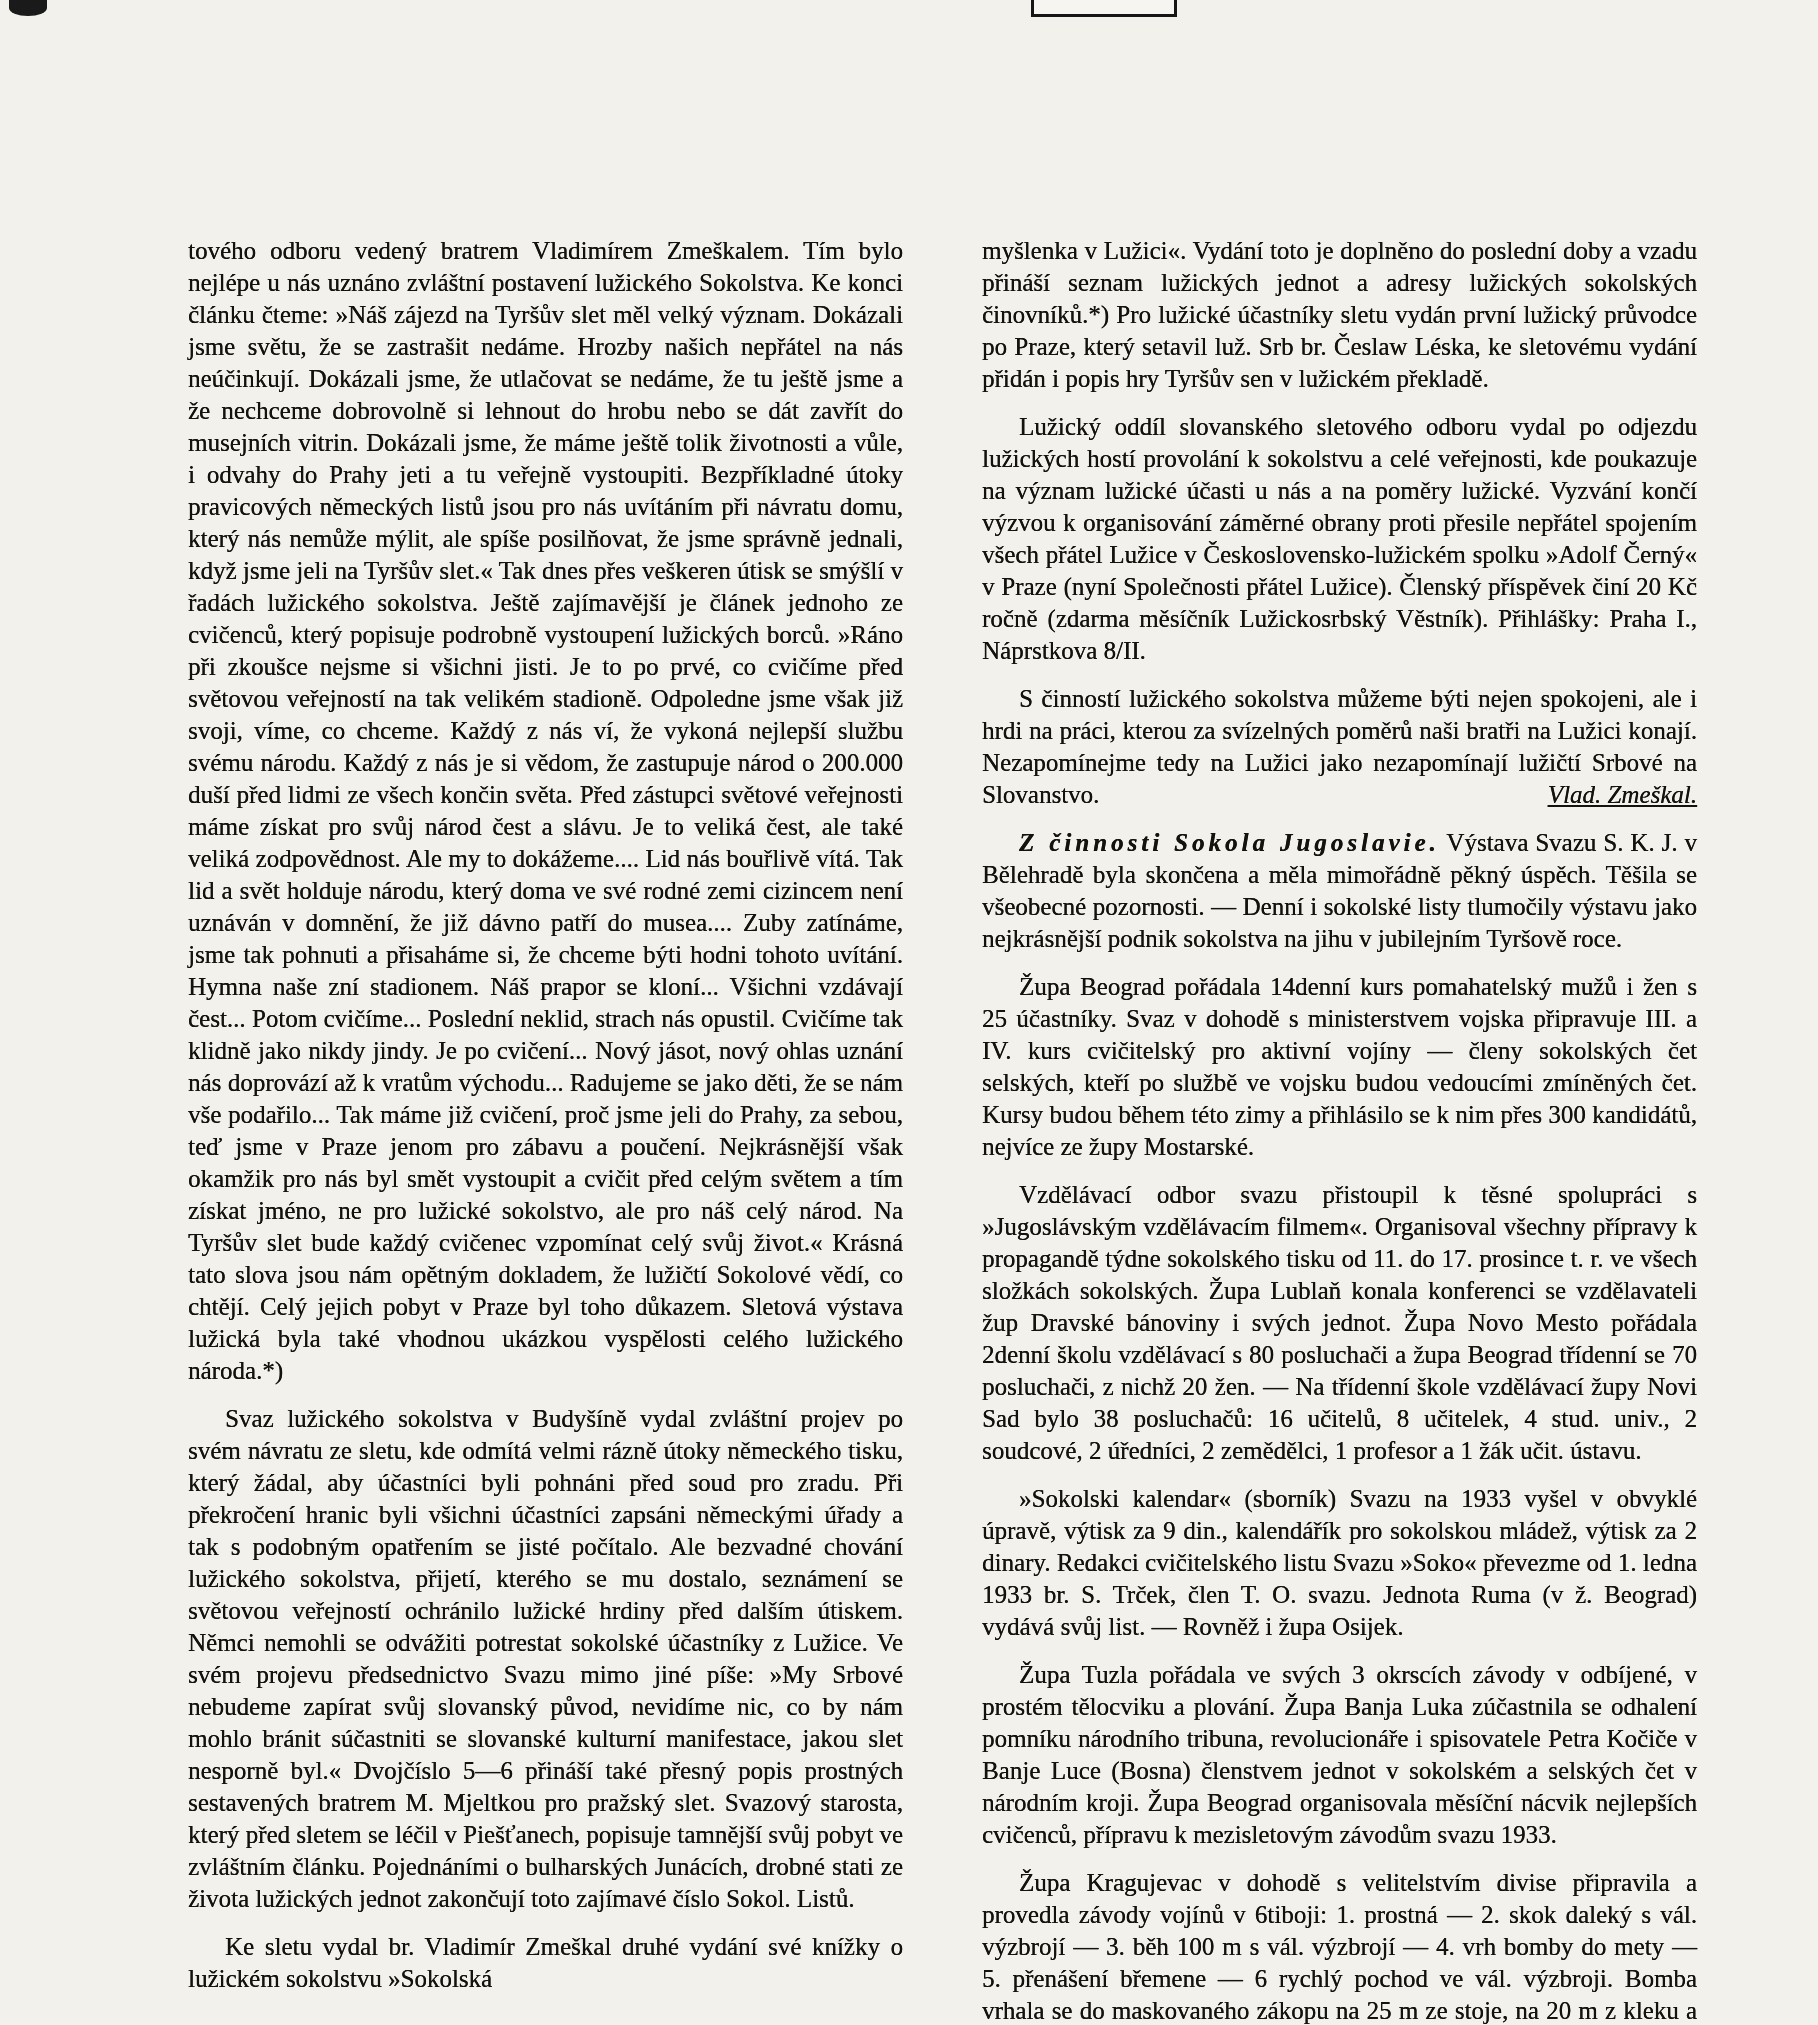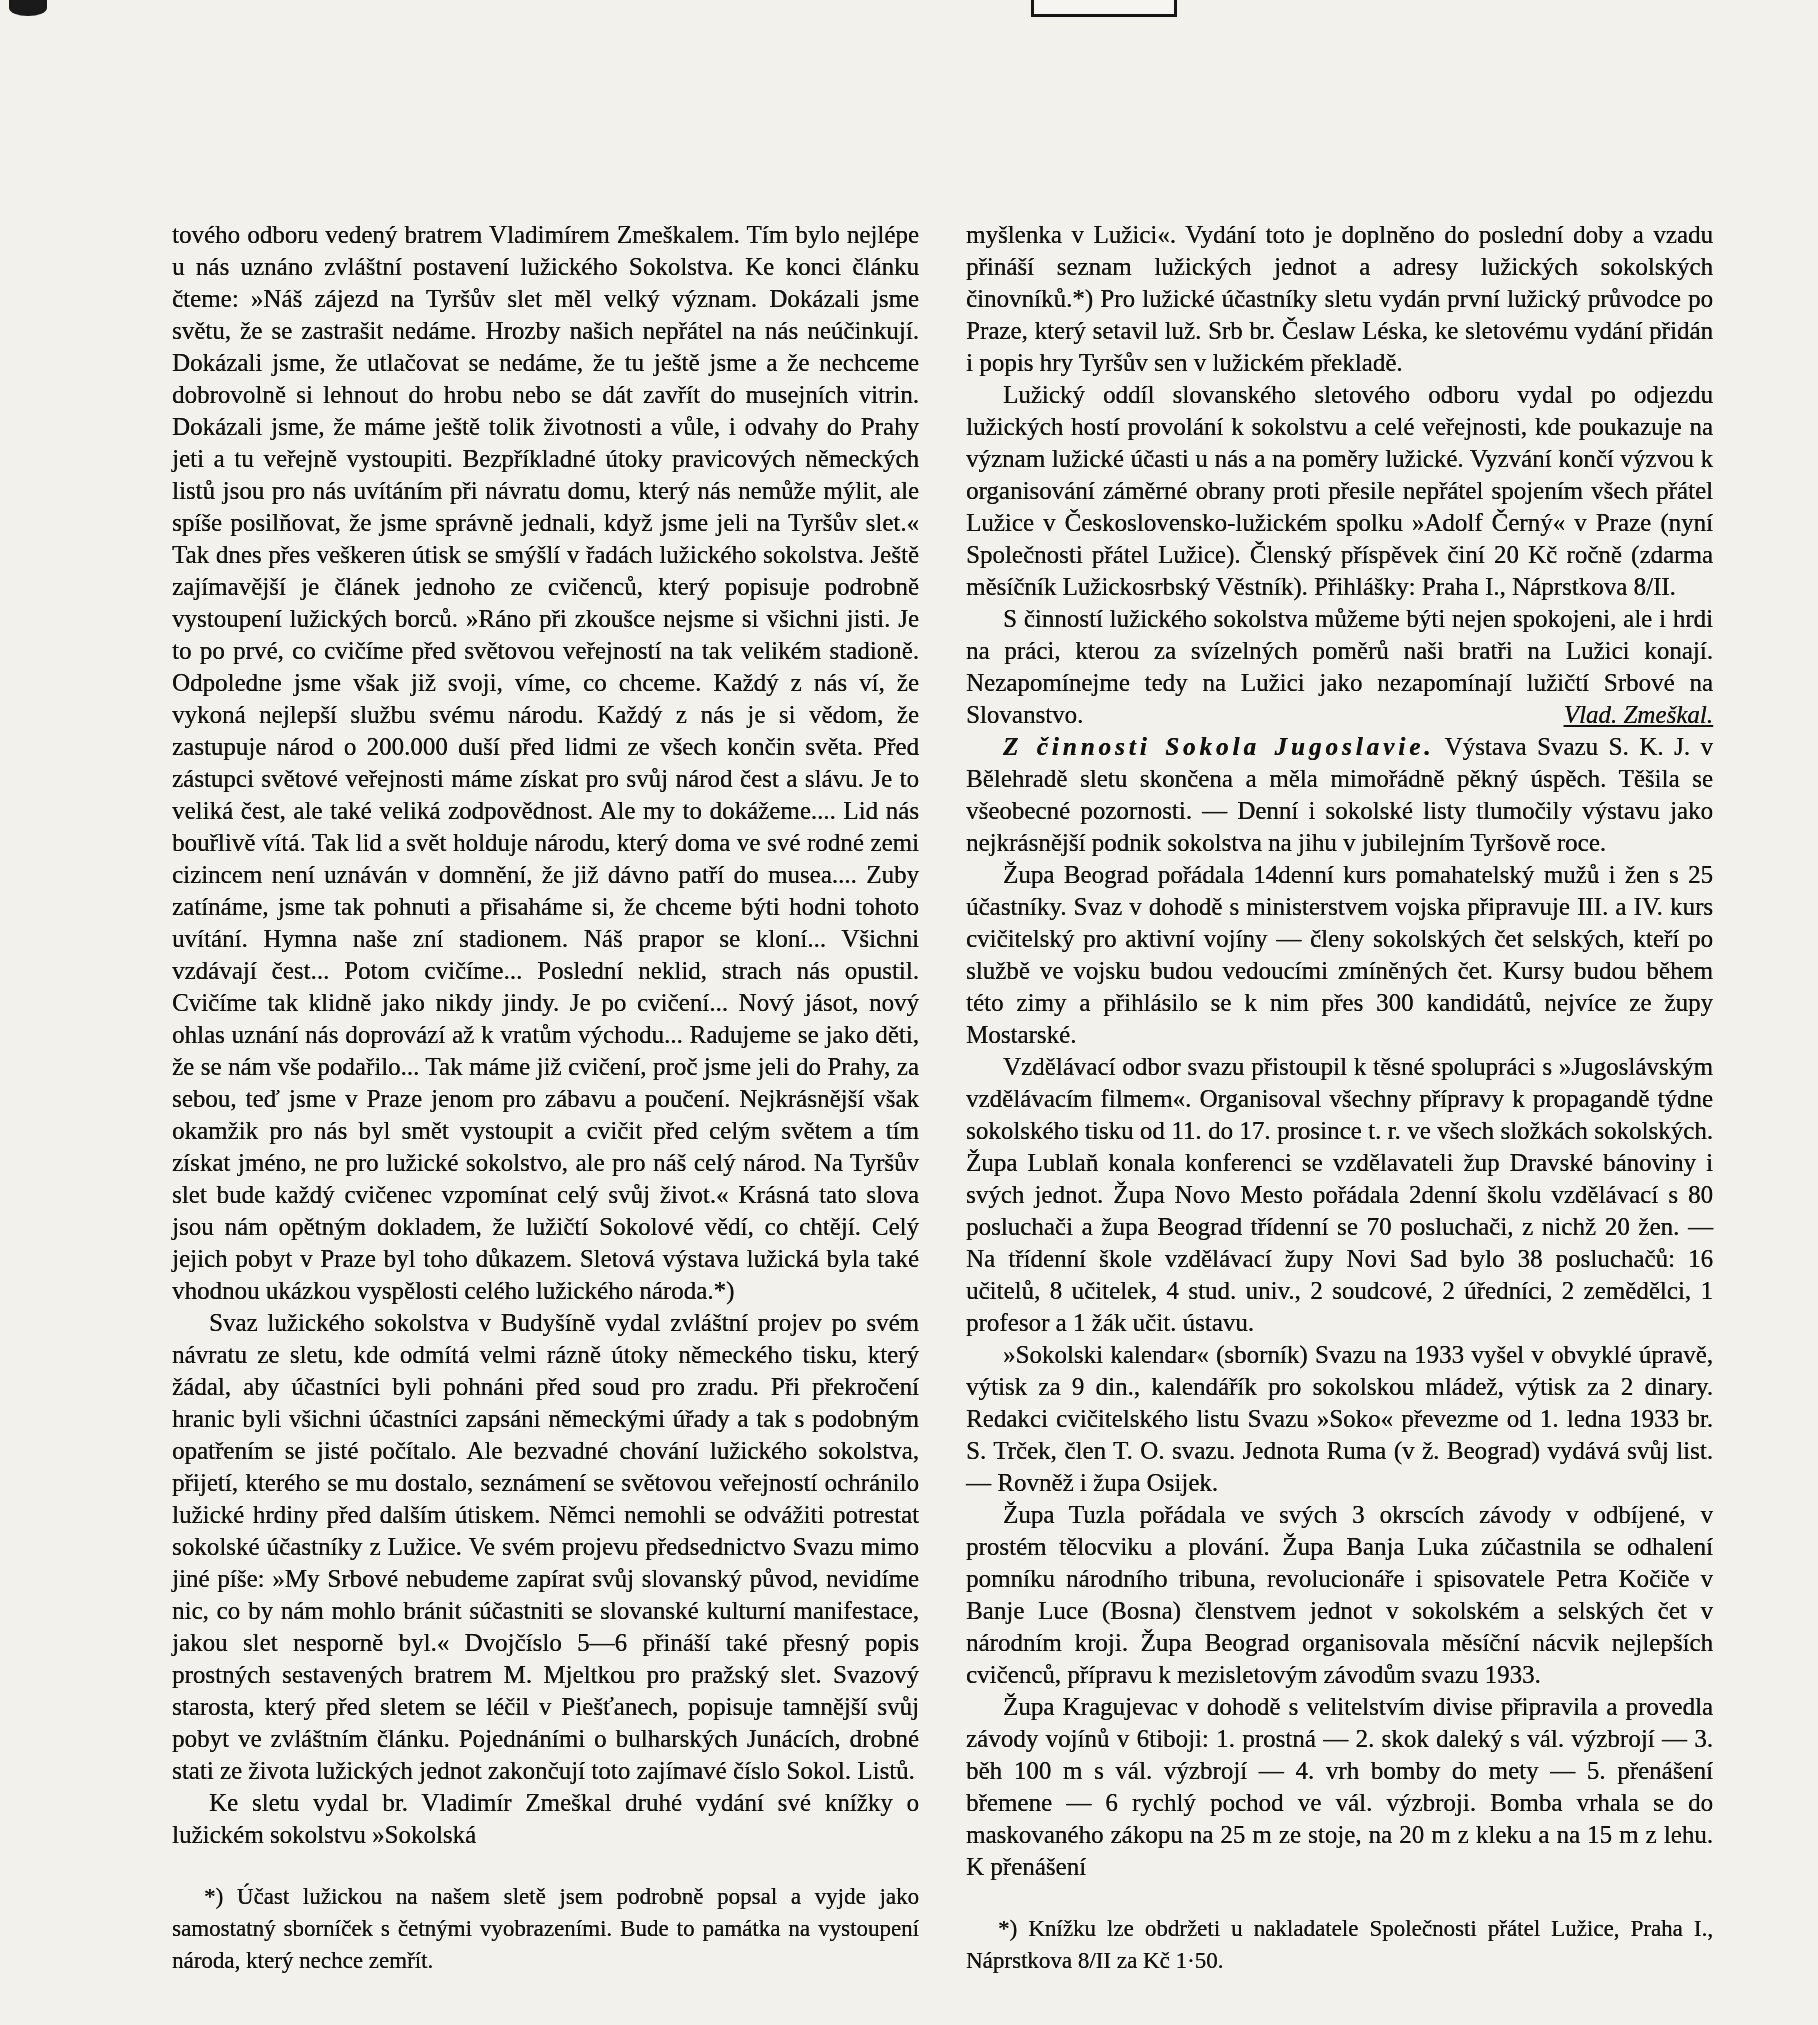--- a/index.html
+++ b/index.html
@@ -27,21 +27,21 @@
     gap: 47px;
   }
   .col {
     width: 747px;
     font-size: 25px;
     line-height: 32px;
     text-align: justify;
     hyphens: auto;
     text-shadow: 0.2px 0 0 currentColor; 
   }
-  .col p { margin: 0; text-indent: 37px; }
+  .col p { margin: 16px; text-indent: 37px; }
   .col p.cont { text-indent: 0; }
   .footnote {
     margin-top: 30px;
     font-size: 23px;
     line-height: 32px;
   }
   .footnote p { text-indent: 32px; }
   .sig {
     float: right;
     font-style: italic;
@@ -95,21 +95,21 @@
 
     <div class="col">
       <p class="cont">myšlenka v Lužici«. Vydání toto je doplněno do poslední doby a vzadu přináší seznam lužických jednot a adresy lužických sokolských činovníků.*) Pro lužické účastníky sletu vydán první lužický průvodce po Praze, který setavil luž. Srb br. Česlaw Léska, ke sletovému vydání přidán i popis hry Tyršův sen v lužickém překladě.</p>
       <p>Lužický oddíl slovanského sletového odboru vydal po odjezdu lužických hostí provolání k sokolstvu a celé veřejnosti, kde poukazuje na význam lužické účasti u nás a na poměry lužické. Vyzvání končí výzvou k organisování záměrné obrany proti přesile nepřátel spojením všech přátel Lužice v Československo-lužickém spolku »Adolf Černý« v Praze (nyní Společnosti přátel Lužice). Členský příspěvek činí 20 Kč ročně (zdarma měsíčník Lužickosrbský Věstník). Přihlášky: Praha I., Náprstkova 8/II.</p>
       <p>
         <span>S činností lužického sokolstva můžeme býti nejen spokojeni, ale i hrdi na práci, kterou za svízelných poměrů naši bratři na Lužici konají. Nezapomínejme tedy na Lužici jako nezapomínají lužičtí Srbové na Slovanstvo.</span>
         <em class="sig">Vlad. Zmeškal.</em>
       </p>
       <p>
         <em class="section-heading">Z činnosti Sokola Jugoslavie.</em>
-        <span>Výstava Svazu S. K. J. v Bělehradě sletu skončena a měla mimořádně pěkný úspěch. Těšila se všeobecné pozornosti. — Denní i sokolské listy tlumočily výstavu jako nejkrásnější podnik sokolstva na jihu v jubilejním Tyršově roce.</span>
+        <span>Výstava Svazu S. K. J. v Bělehradě byla skončena a měla mimořádně pěkný úspěch. Těšila se všeobecné pozornosti. — Denní i sokolské listy tlumočily výstavu jako nejkrásnější podnik sokolstva na jihu v jubilejním Tyršově roce.</span>
       </p>
       <p>Župa Beograd pořádala 14denní kurs pomahatelský mužů i žen s 25 účastníky. Svaz v dohodě s ministerstvem vojska připravuje III. a IV. kurs cvičitelský pro aktivní vojíny — členy sokolských čet selských, kteří po službě ve vojsku budou vedoucími zmíněných čet. Kursy budou během této zimy a přihlásilo se k nim přes 300 kandidátů, nejvíce ze župy Mostarské.</p>
       <p>Vzdělávací odbor svazu přistoupil k těsné spolupráci s »Jugoslávským vzdělávacím filmem«. Organisoval všechny přípravy k propagandě týdne sokolského tisku od 11. do 17. prosince t. r. ve všech složkách sokolských. Župa Lublaň konala konferenci se vzdělavateli žup Dravské bánoviny i svých jednot. Župa Novo Mesto pořádala 2denní školu vzdělávací s 80 posluchači a župa Beograd třídenní se 70 posluchači, z nichž 20 žen. — Na třídenní škole vzdělávací župy Novi Sad bylo 38 posluchačů: 16 učitelů, 8 učitelek, 4 stud. univ., 2 soudcové, 2 úředníci, 2 zemědělci, 1 profesor a 1 žák učit. ústavu.</p>
       <p>»Sokolski kalendar« (sborník) Svazu na 1933 vyšel v obvyklé úpravě, výtisk za 9 din., kalendářík pro sokolskou mládež, výtisk za 2 dinary. Redakci cvičitelského listu Svazu »Soko« převezme od 1. ledna 1933 br. S. Trček, člen T. O. svazu. Jednota Ruma (v ž. Beograd) vydává svůj list. — Rovněž i župa Osijek.</p>
       <p>Župa Tuzla pořádala ve svých 3 okrscích závody v odbíjené, v prostém tělocviku a plování. Župa Banja Luka zúčastnila se odhalení pomníku národního tribuna, revolucionáře i spisovatele Petra Kočiče v Banje Luce (Bosna) členstvem jednot v sokolském a selských čet v národním kroji. Župa Beograd organisovala měsíční nácvik nejlepších cvičenců, přípravu k mezisletovým závodům svazu 1933.</p>
       <p>Župa Kragujevac v dohodě s velitelstvím divise připravila a provedla závody vojínů v 6tiboji: 1. prostná — 2. skok daleký s vál. výzbrojí — 3. běh 100 m s vál. výzbrojí — 4. vrh bomby do mety — 5. přenášení břemene — 6 rychlý pochod ve vál. výzbroji. Bomba vrhala se do maskovaného zákopu na 25 m ze stoje, na 20 m z kleku a na 15 m z lehu. K přenášení</p>
       <div class="footnote">
         <p>*) Knížku lze obdržeti u nakladatele Společnosti přátel Lužice, Praha I., Náprstkova 8/II za Kč 1·50.</p>
       </div>
     </div>

